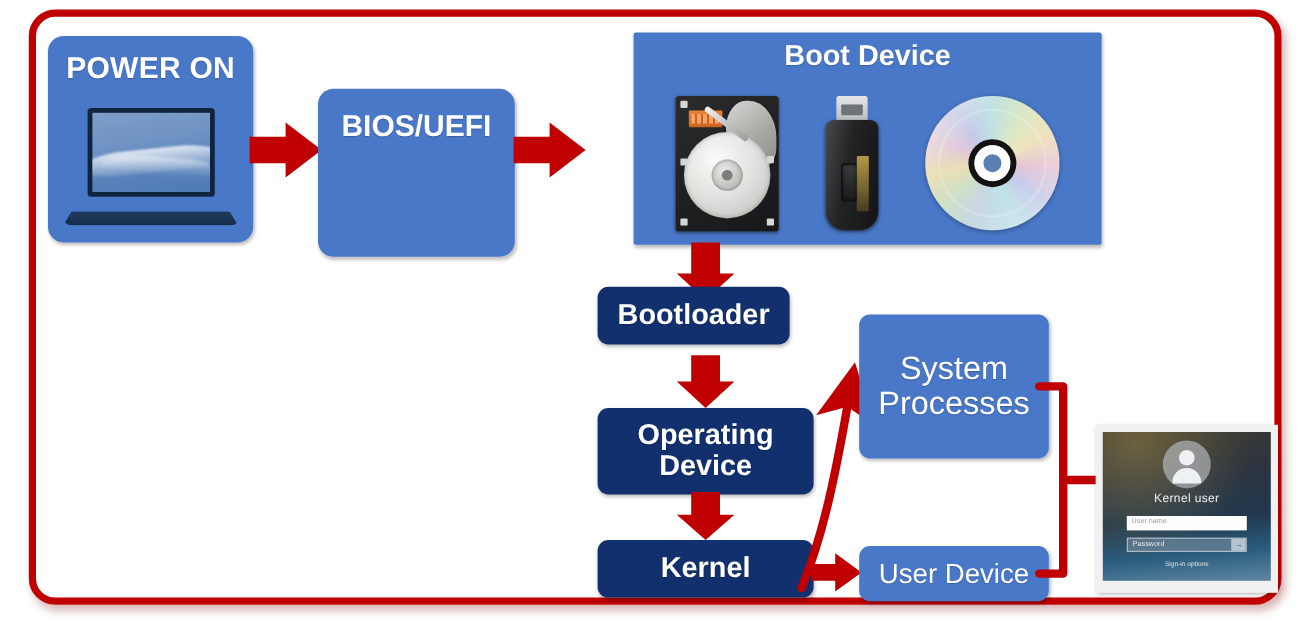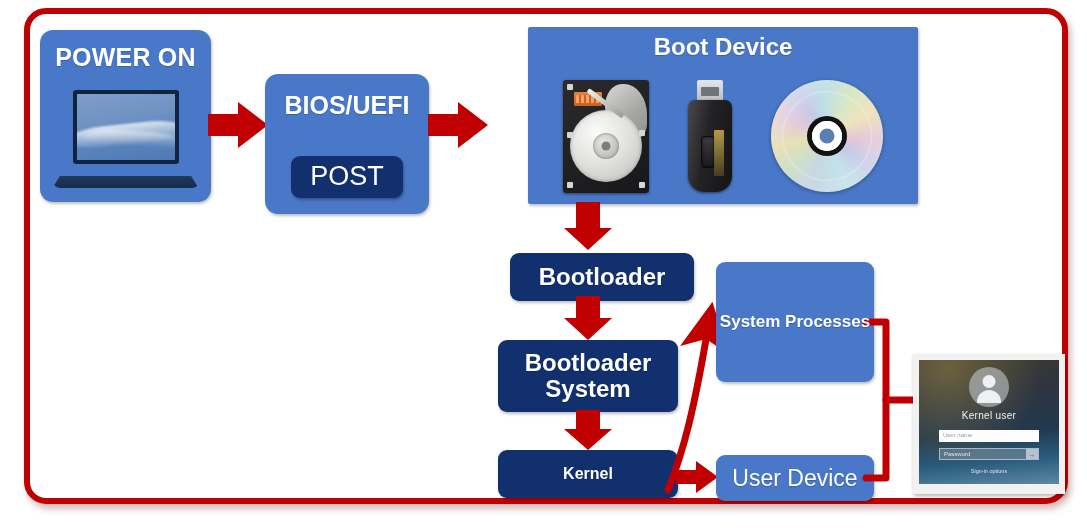--- a/index.html
+++ b/index.html
@@ -301,44 +301,43 @@
   }
   .cd .sheen {
     position: absolute; inset: 0; border-radius: 50%;
     background: linear-gradient(128deg, rgba(255,255,255,.55) 0%, rgba(255,255,255,0) 32%,
                 rgba(255,255,255,0) 64%, rgba(255,255,255,.38) 100%);
     z-index: 3;
   }
 
   
   #box-bootloader {
-    left: 498px; top: 253px; width: 184px; height: 48px;
+    left: 498px; top: 239px; width: 160px; height: 48px;
     border-radius: 9px;
-    margin-left: 12px;
   }
   #box-bootloader .label { font-size: 24px; font-weight: bold; }
 
   #box-os {
     left: 498px; top: 340px; width: 180px; height: 72px;
     border-radius: 9px;
   }
   #box-os .label { font-size: 24px; font-weight: bold; }
 
   #box-kernel {
     left: 498px; top: 450px; width: 180px; height: 48px;
     border-radius: 9px;
   }
-  #box-kernel .label { font-size: 16px; font-weight: bold; }
+  #box-kernel .label { font-size: 24px; font-weight: bold; }
 
   
   #box-system-processes {
     left: 716px; top: 262px; width: 158px; height: 120px;
     border-radius: 9px;
   }
-  #box-system-processes .label { font-size: 17px; font-weight: bold; }
+  #box-system-processes .label { font-size: 27px; }
 
   #box-user-space {
     left: 716px; top: 455px; width: 158px; height: 46px;
     border-radius: 9px;
   }
   #box-user-space .label { font-size: 23px; }
 
   
   .arrow-svg {
     position: absolute;
@@ -453,23 +452,20 @@
       <div class="base"></div>
     </div>
   </div>
 
   <svg class="arrow-svg" style="left:208px; top:98px;" width="64" height="54" viewBox="0 0 64 54">
     <polygon points="0,16 30,16 30,4 60,27 30,50 30,38 0,38" fill="#c00000"></polygon>
   </svg>
 
   <div class="box box-blue" id="box-bios">
     <span class="label">BIOS/UEFI</span>
-    <div id="chip-post">
-      <span>POST</span>
-    </div>
   </div>
 
   <svg class="arrow-svg" style="left:428px; top:98px;" width="64" height="54" viewBox="0 0 64 54">
     <polygon points="0,16 30,16 30,4 60,27 30,50 30,38 0,38" fill="#c00000"></polygon>
   </svg>
 
   <div class="box box-blue" id="box-boot-device">
     <span class="label">Boot Device</span>
     <div class="device-row">
       <div class="hdd">
@@ -505,21 +501,21 @@
 
   <div class="box box-navy" id="box-bootloader">
     <span class="label">Bootloader</span>
   </div>
 
   <svg class="arrow-svg" style="left:561px; top:296px;" width="54" height="46" viewBox="0 0 54 46">
     <polygon points="15,0 39,0 39,22 51,22 27,44 3,22 15,22" fill="#c00000"></polygon>
   </svg>
 
   <div class="box box-navy" id="box-os">
-    <span class="label">Bootloader System</span>
+    <span class="label">Operating Device</span>
   </div>
 
   <svg class="arrow-svg" style="left:561px; top:410px;" width="54" height="42" viewBox="0 0 54 42">
     <polygon points="15,0 39,0 39,19 51,19 27,40 3,19 15,19" fill="#c00000"></polygon>
   </svg>
 
   <div class="box box-navy" id="box-kernel">
     <span class="label">Kernel</span>
   </div>
 

